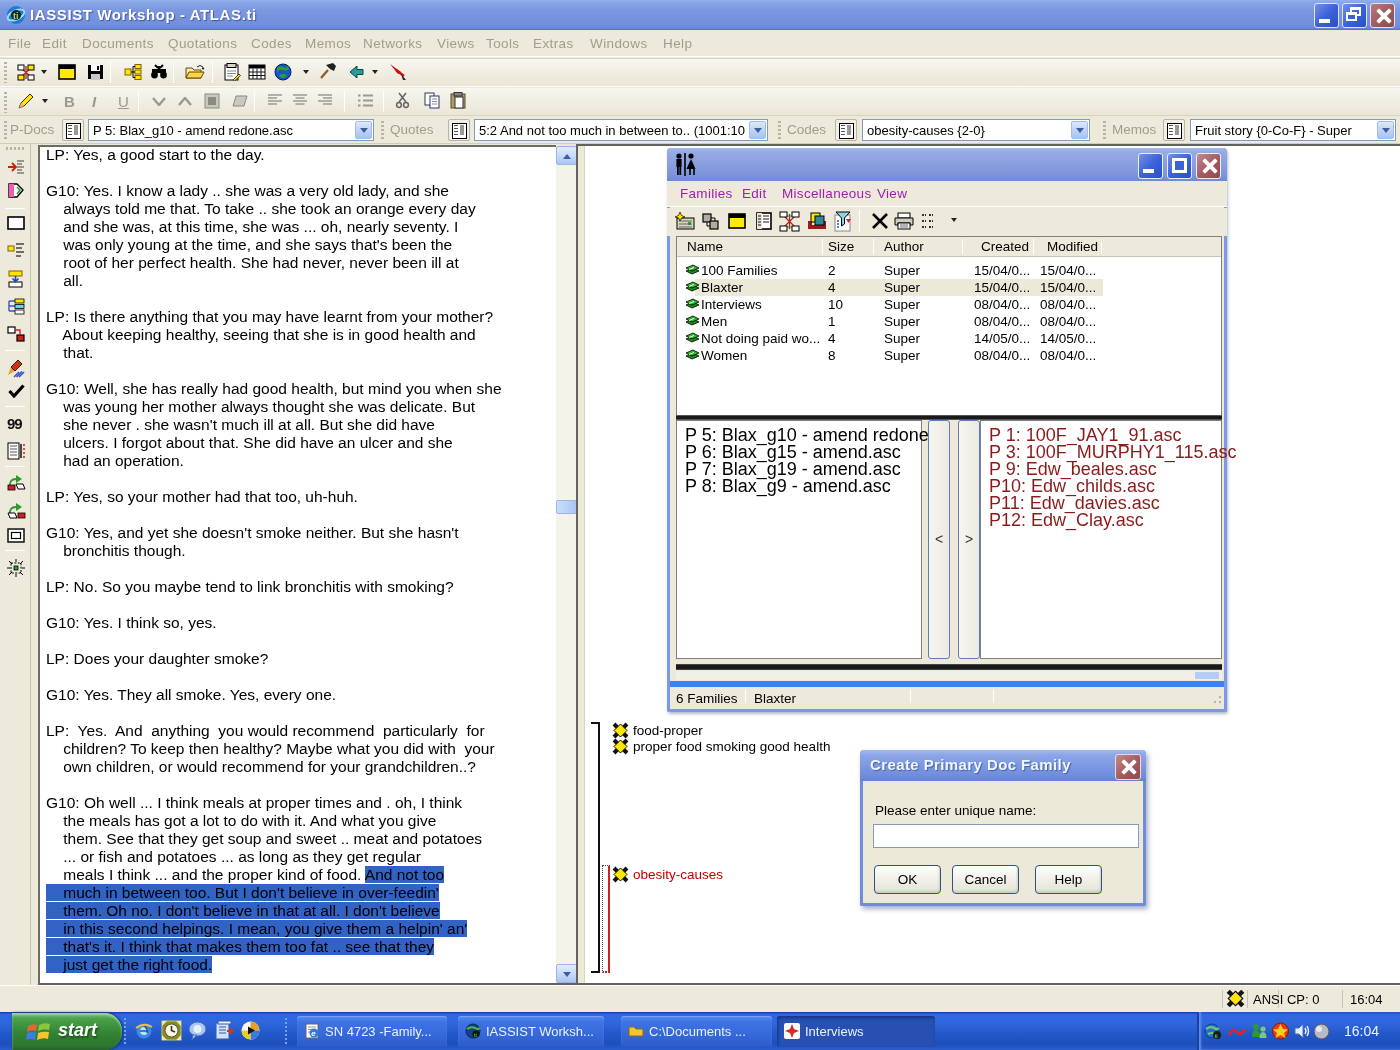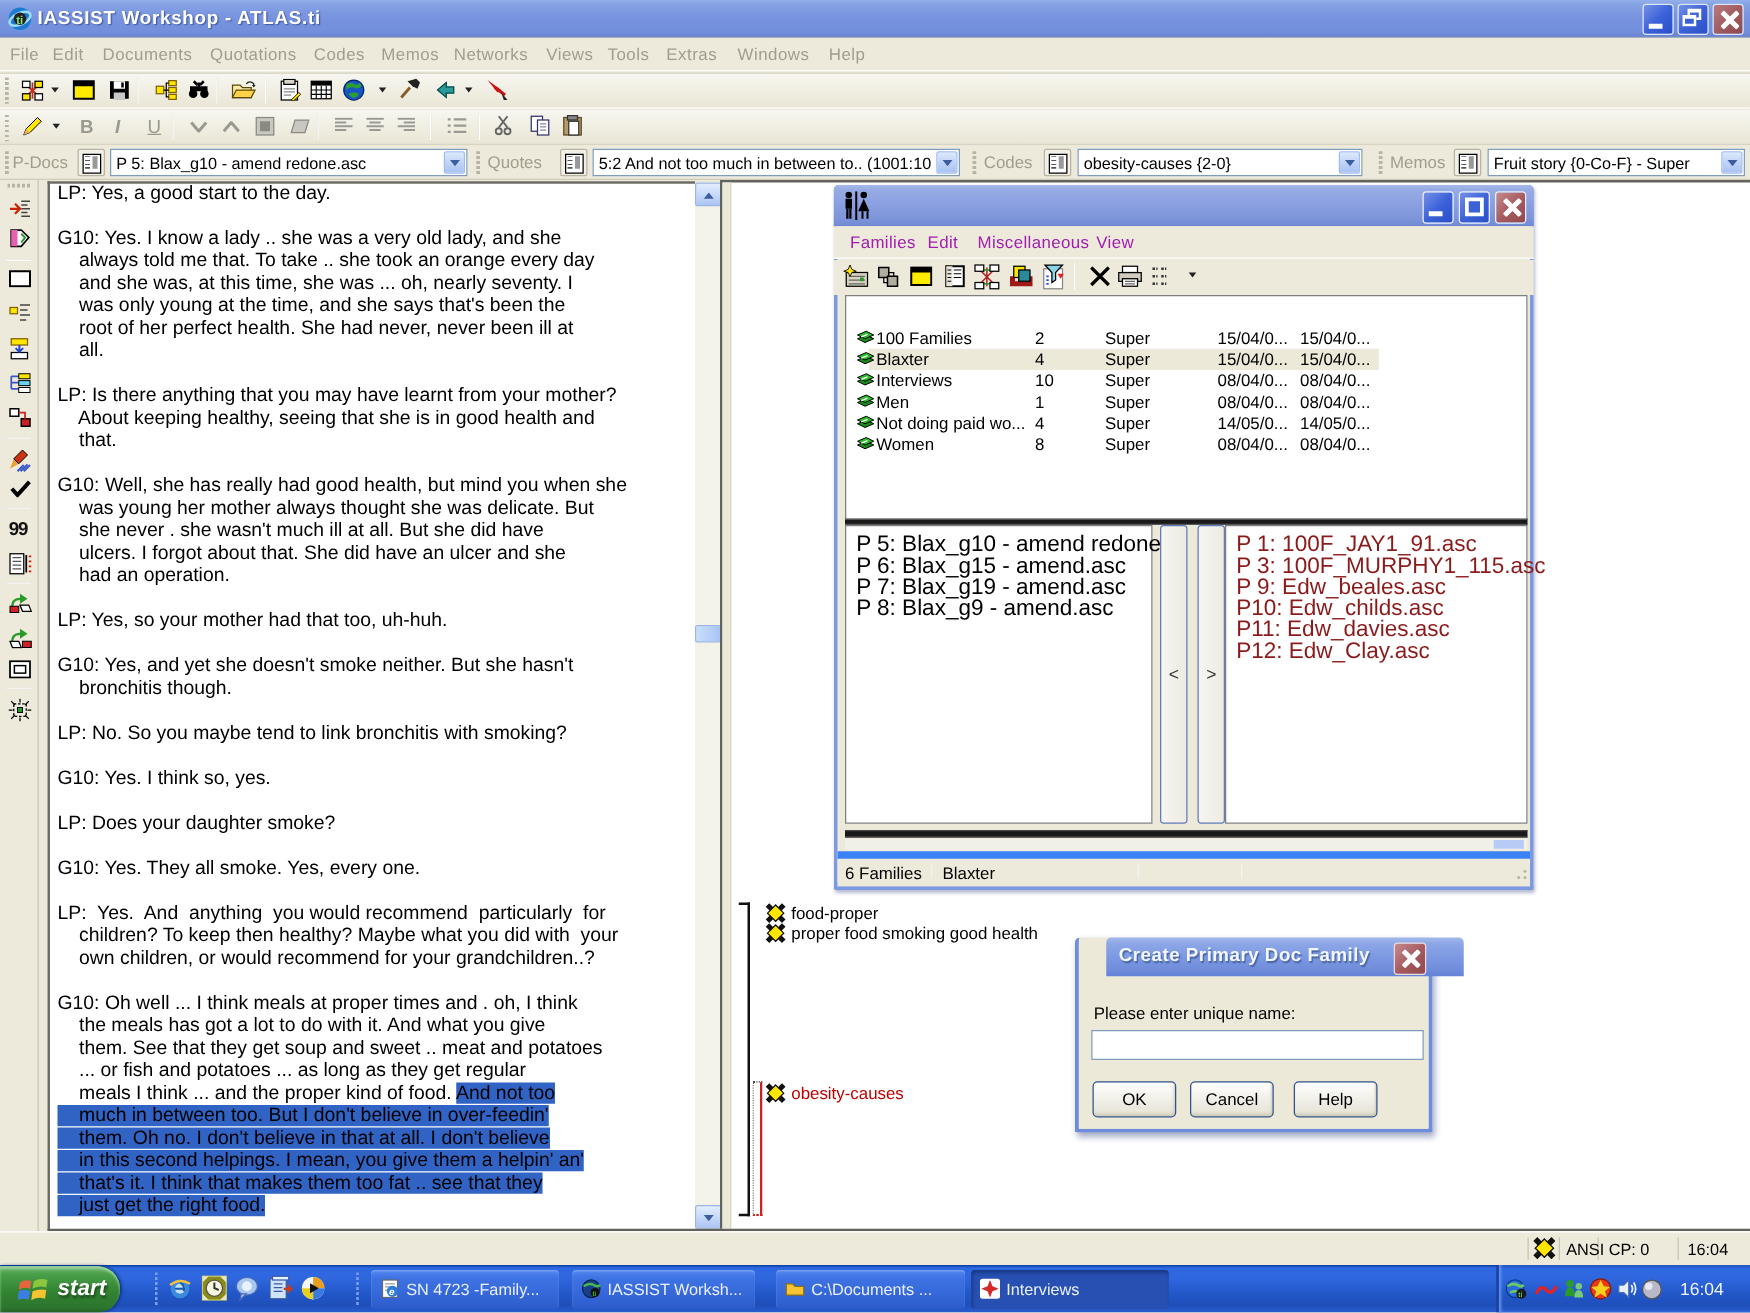--- a/index.html
+++ b/index.html
@@ -59,21 +59,21 @@
 #marginstrip { left:578px; top:146px; width:7px; height:837px; background:#ECE9D8; border-right:1px solid #d8d4c4; }
 #bottomline { left:38px; top:983px; width:1362px; height:2px; background:#63635d; }
 
 
 #statusbar { left:0; top:985px; width:1400px; height:27px; background:#EDEADB; border-top:1px solid #fff; font-size:13px; }
 .scell { position:absolute; top:4px; bottom:4px; border-left:1px solid #c8c4b4; }
 
 
 #taskbar { left:0; top:1012px; width:1400px; height:38px;
   background:linear-gradient(180deg,#0b3c9a 0%,#2e69e2 6%,#2f66dd 30%,#2257c8 60%,#1f4fba 85%,#2a5dd0 100%); }
-#startbtn { left:0; top:1013px; width:96px; height:37px; border-radius:0 18px 18px 0;
+#startbtn { left:12px; top:1013px; width:110px; height:37px; border-radius:0 18px 18px 0;
   background:linear-gradient(180deg,#7eba7e 0%,#4aa14a 16%,#328332 55%,#2c752e 90%,#255f27 100%);
   box-shadow:inset 0 2px 2px #9cd49c, 1px 0 3px #0a2a6a; }
 #startbtn .stxt { position:absolute; left:46px; top:7px; color:#fff; font-size:18px; font-weight:bold; font-style:italic; text-shadow:1px 2px 2px #1d4d1d; }
 .taskbtn { position:absolute; top:1016px; height:31px; border-radius:3px; font-size:13px; color:#eaf1fd;
   background:linear-gradient(180deg,#5589ef 0%,#3e73e4 20%,#3465d6 70%,#2d5bcb 100%);
   box-shadow:inset 0 1px 1px #7aa4f4; }
 .taskbtn .ticon { position:absolute; left:7px; top:7px; width:16px; height:16px; }
 .taskbtn .ttxt { position:absolute; left:28px; top:8px; white-space:nowrap; overflow:hidden; }
 .qsep { position:absolute; top:1018px; width:2px; height:26px;
   background:repeating-linear-gradient(180deg,#7aa0ee 0 2px, transparent 2px 4px); }
@@ -108,21 +108,21 @@
 #fmblack { position:absolute; left:6px; top:516px; width:546px; height:6px; background:#1a1a1a; border-top:1px solid #444; border-bottom:1px solid #444;}
 #fmhscroll { position:absolute; left:6px; top:523px; width:546px; height:9px; background:#f0efe8; }
 #fmstatus { position:absolute; left:0px; top:533px; width:554px; height:25px; background:#EDEADB; border-top:6px solid #3b82f6; font-size:13.5px; }
 #fmstatus .d { position:absolute; top:3px; bottom:3px; width:1px; background:#c8c4b4; border-right:1px solid #fff; }
 .fmcap { position:absolute; top:5px; width:25px; height:26px; border:1px solid #e8eefc; border-radius:3px; }
 
 
 #dlg { left:860px; top:750px; width:286px; height:156px; border:3px solid #6f8ddd; border-top:none; border-radius:4px 4px 2px 2px;
   background:#ECE9D8; box-shadow:2px 3px 5px rgba(30,50,110,.4); }
 #dlgtitle { position:absolute; left:-3px; top:0; width:286px; height:31px; border-radius:4px 4px 0 0;
-  background:linear-gradient(180deg,#a3b9ec 0%,#8ba5e6 18%,#7d99e2 50%,#6f8cdc 85%,#6383d6 100%);margin-left:25px; }
+  background:linear-gradient(180deg,#a3b9ec 0%,#8ba5e6 18%,#7d99e2 50%,#6f8cdc 85%,#6383d6 100%); }
 #dlgtitle .t { position:absolute; left:10px; top:6px; color:#f2f6ff; font-size:15px; font-weight:bold; letter-spacing:0.4px; text-shadow:1px 1px 1px #46639e; }
 #dlgclose { position:absolute; left:252px; top:4px; width:26px; height:26px; border:1px solid #f0d8d8; border-radius:3px;
   background:linear-gradient(135deg,#c58b8d 0%,#a4595e 55%,#904a4e 100%); }
 .xglyph { position:absolute; left:4px; top:4px; width:16px; height:16px; }
 .xglyph:before, .xglyph:after { content:""; position:absolute; left:7px; top:-1px; width:4px; height:18px; background:#fff; border-radius:1px; }
 .xglyph:before { transform:rotate(45deg); }
 .xglyph:after { transform:rotate(-45deg); }
 #dlg .lbl { position:absolute; left:12px; top:53px; font-size:13.5px; }
 #dlginput { position:absolute; left:10px; top:74px; width:266px; height:24px; background:#fff; border:1px solid #7F9DB9; }
 .xpbtn { position:absolute; top:115px; width:67px; height:29px; border:1px solid #31538c; border-radius:4px;
@@ -554,20 +554,32 @@
    <rect x="4" y="11" width="12" height="6" fill="#fff" stroke="#000"></rect>
    <path d="M6 13 L14 13 M6 15 L14 15" stroke="#666"></path>
   </svg>
   <svg style="position:absolute;left:254px;top:5px" width="18" height="16" viewBox="0 0 18 16">
    <path d="M1 2 L5 2 M1 8 L5 8 M1 14 L5 14" stroke="#333" stroke-width="2" stroke-dasharray="2 1"></path>
    <path d="M8 2 L12 2 M8 8 L12 8 M8 14 L12 14" stroke="#333" stroke-width="2" stroke-dasharray="2 1"></path>
   </svg>
   <div style="position:absolute;left:284px;top:10px;border-left:3.5px solid transparent;border-right:3.5px solid transparent;border-top:4px solid #222"></div>
  </div>
  <div id="fmlist">
+  <div id="fmhead">
+   <span style="left:10px">Name</span>
+        <span style="left:151px">Size</span>
+        <span style="left:207px">Author</span>
+        <span style="left:304px">Created</span>
+        <span style="left:370px">Modified</span>
+   <div class="hsep" style="left:145px"></div>
+        <div class="hsep" style="left:196px"></div>
+        <div class="hsep" style="left:285px"></div>
+        <div class="hsep" style="left:356px"></div>
+        <div class="hsep" style="left:424px"></div>
+  </div>
   <div class="fmrow" style="top:25px">
         <svg class="bookico" viewBox="0 0 15 14">
           <path d="M1 8 L8 5 L14 8 L7 11 Z" fill="#1a8a1a" stroke="#000" stroke-width="0.8"></path>
           <path d="M1 5 L8 2 L14 5 L7 8 Z" fill="#2aba2a" stroke="#000" stroke-width="0.8"></path>
           <path d="M4 6.5 L9 4.5" stroke="#fff"></path>
         </svg>
         <span style="left:24px">100 Families</span>
         <span style="left:151px">2</span>
         <span style="left:207px">Super</span>
         <span style="left:297px">15/04/0...</span>

